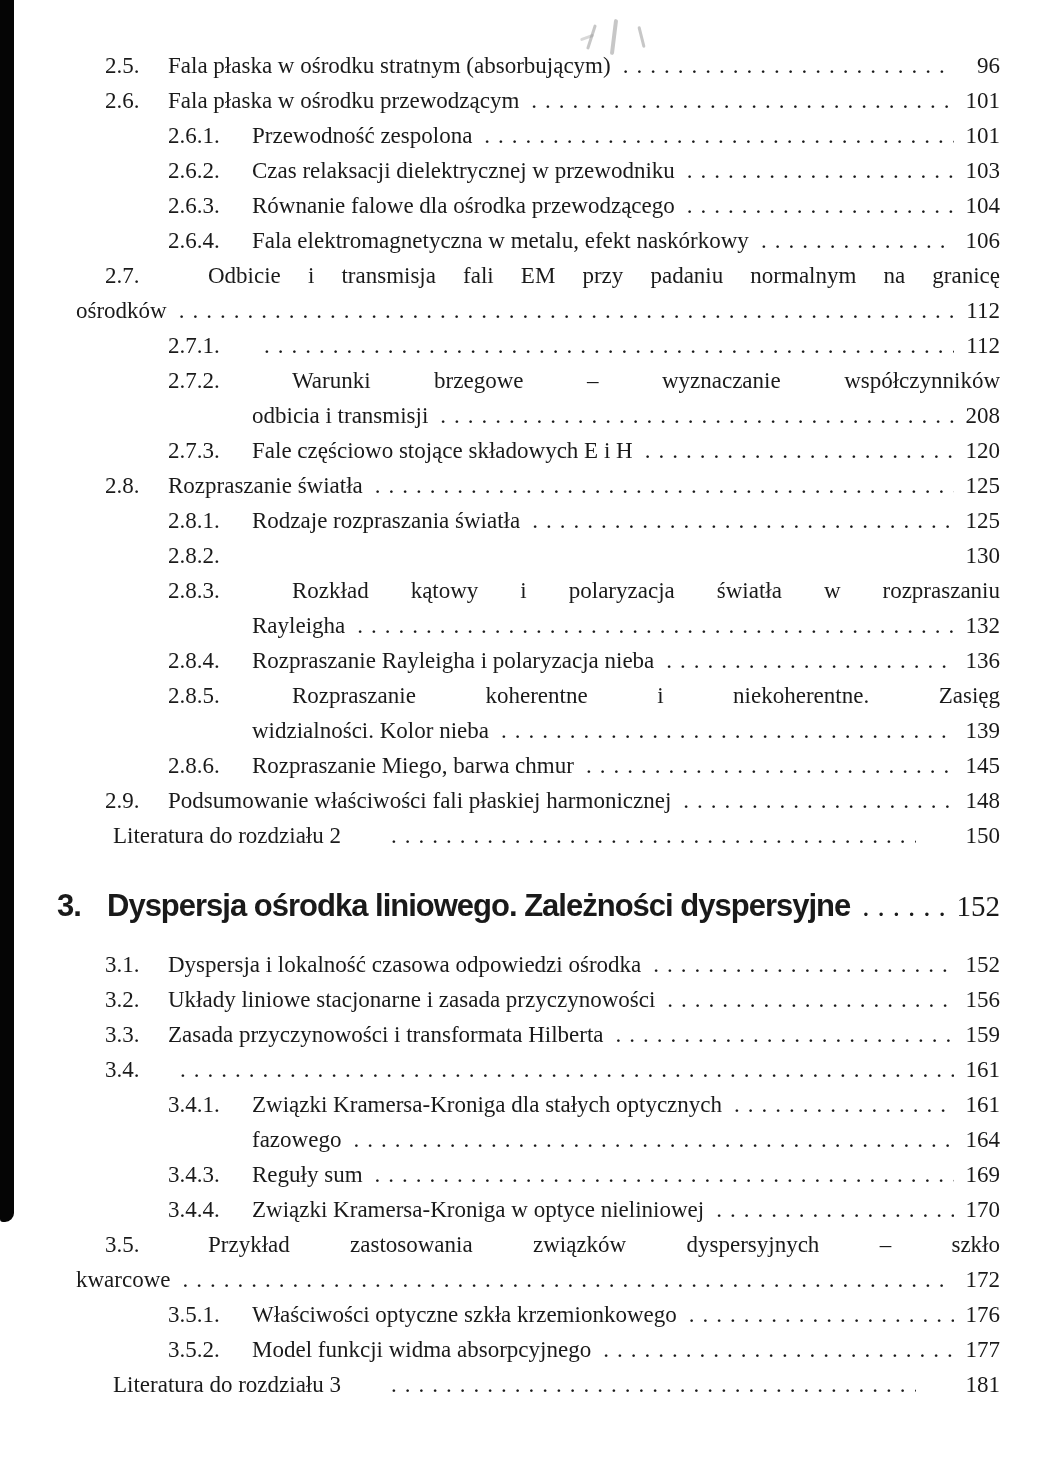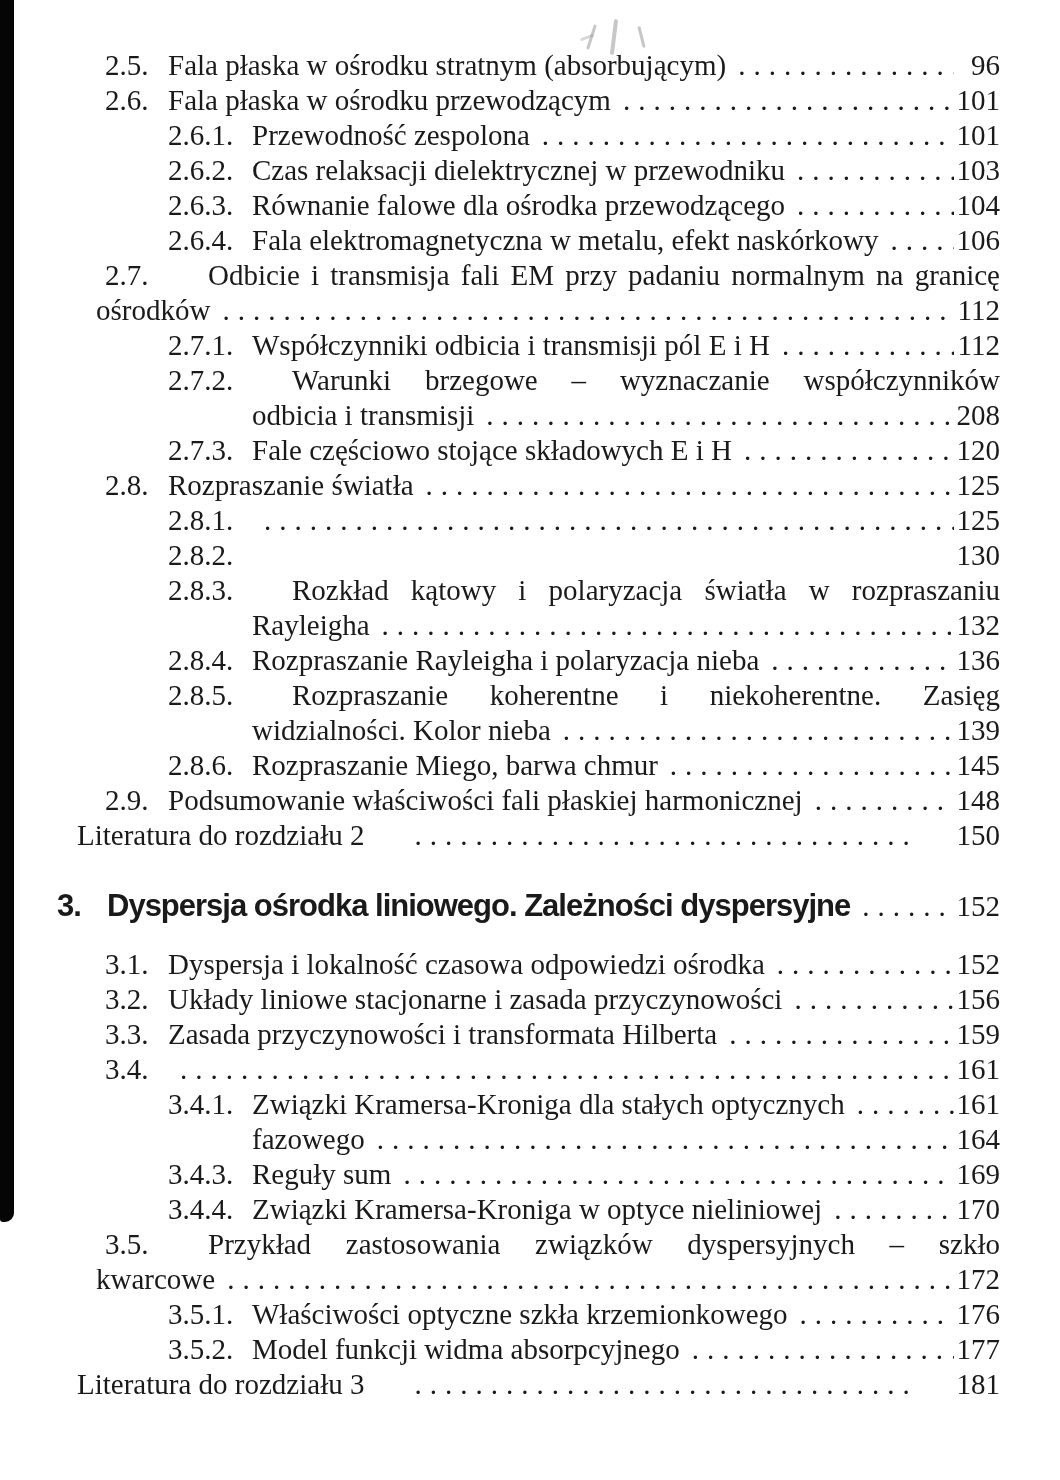--- a/index.html
+++ b/index.html
@@ -25,37 +25,37 @@
   .smudge i.m3{left:62px;top:10px;width:3px;height:22px;transform:rotate(-14deg);}
   .smudge i.m4{left:2px;top:20px;width:14px;height:3px;transform:rotate(-20deg);opacity:.35;}
 
   .toc{
     position:absolute;left:0;top:0;right:0;
     padding:48px 60px 0 0;
   }
   .row{
     display:flex;align-items:baseline;
     height:35px;line-height:35px;
-    font-size:29px;
+    font-size:23px;
     overflow:hidden;
   }
   .num{flex:none;}
   .txt{flex:none;white-space:nowrap;}
   .dots{
     flex:1 1 auto;min-width:0;overflow:hidden;white-space:nowrap;
     letter-spacing:8px;padding-left:12px;color:#1a1a1a;
   }
   .pg{flex:none;min-width:46px;text-align:right;}
 
-  .ind0{padding-left:77px;gap:38px;}
+  .ind0{padding-left:113px;gap:38px;}
   .ind1{padding-left:105px;}
   .ind1 .num{width:63px;}
   .ind2{padding-left:168px;font-family:Liberation Serif, serif;}
   .ind2 .num{width:84px;}
-  .cont1{padding-left:96px;}
+  .cont1{padding-left:76px;}
   .cont2{padding-left:252px;}
 
   .just .txt{
     flex:1 1 auto;white-space:normal;
     text-align:justify;text-align-last:justify;margin-left:40px;
   }
 
   .heading{
     height:50px;line-height:50px;
     margin-top:28px;margin-bottom:16px;
@@ -123,21 +123,20 @@
         <span class="num">2.7.</span>
         <span class="txt">Odbicie i transmisja fali EM przy padaniu normalnym na granicę</span>
       </div>
       <div class="row cont1">
         <span class="txt">ośrodków</span>
         <span class="dots">................................................................................</span>
         <span class="pg">112</span>
       </div>
       <div class="row ind2">
         <span class="num">2.7.1.</span>
-        <span class="txt">Współczynniki odbicia i transmisji pól E i H</span>
         <span class="dots">................................................................................</span>
         <span class="pg">112</span>
       </div>
       <div class="row ind2 just">
         <span class="num">2.7.2.</span>
         <span class="txt">Warunki brzegowe – wyznaczanie współczynników</span>
       </div>
       <div class="row cont2">
         <span class="txt">odbicia i transmisji</span>
         <span class="dots">................................................................................</span>
@@ -150,20 +149,21 @@
         <span class="pg">120</span>
       </div>
       <div class="row ind1">
         <span class="num">2.8.</span>
         <span class="txt">Rozpraszanie światła</span>
         <span class="dots">................................................................................</span>
         <span class="pg">125</span>
       </div>
       <div class="row ind2">
         <span class="num">2.8.1.</span>
+        <span class="txt">Rodzaje rozpraszania światła</span>
         <span class="dots">................................................................................</span>
         <span class="pg">125</span>
       </div>
       <div class="row ind2">
         <span class="num">2.8.2.</span>
         <span class="dots"></span>
         <span class="pg">130</span>
       </div>
       <div class="row ind2 just">
         <span class="num">2.8.3.</span>

